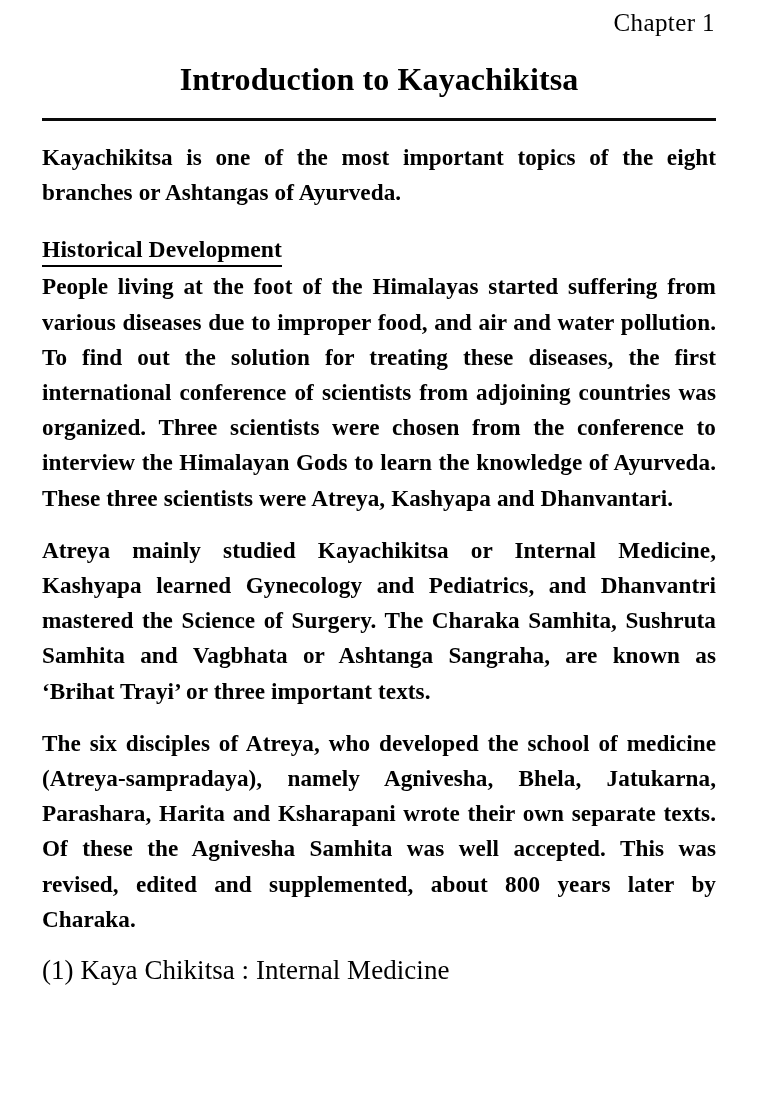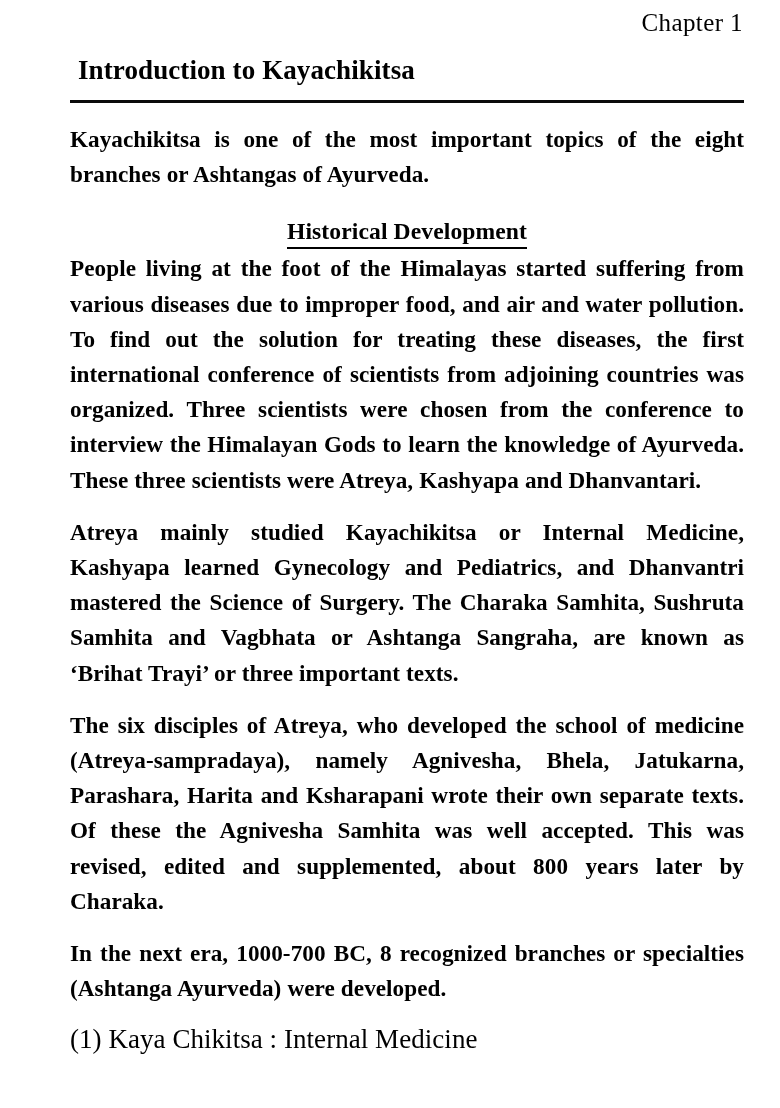--- a/index.html
+++ b/index.html
@@ -19,41 +19,41 @@
   .page {
     position: relative;
     width: 780px;
     height: 1108px;
     box-sizing: border-box;
     padding: 0;
   }
 
   .content {
     position: absolute;
-    left: 70px;
+    left: 42px;
     top: 0;
     width: 674px;
   }
 
   
   .chapter-label {
     text-align: right;
     font-size: 25px;
     line-height: 34px;
     letter-spacing: 0.4px;
     margin: 6px 0 0 0;
     padding-right: 1px;
   }
 
   .chapter-title {
-    text-align: left;
-    font-size: 27px;
+    text-align: center;
+    font-size: 32px;
     line-height: 44px;
     letter-spacing: 0.1px;
-    margin: 8px;
+    margin: 17px;
     padding-right: 0px;
     white-space: nowrap;
   }
 
   .rule {
     height: 0;
     border-top: 3px solid #0a0a0a;
     margin: 8px 0 0 0;
     width: 674px;
   }
@@ -84,21 +84,21 @@
   .section-heading {
     font-size: 23.6px;
     line-height: 30px;
     font-weight: bold;
     margin: 24px 0 2px 0;
     display: inline-block;
     border-bottom: 2px solid #000;
     padding-bottom: 1px;
     letter-spacing: 0.1px;
   }
-  .heading-wrap { margin: 0; text-align: center; }
+  .heading-wrap { margin: 0; }
 
   .list-item {
     font-size: 27px;
     line-height: 35.2px;
     text-align: left;
     margin: 0;
     letter-spacing: 0.05px;
   }
   .list-item.justified {
     text-align: justify;
@@ -128,20 +128,19 @@
     <div class="heading-wrap">
       <h2 class="section-heading">Historical Development</h2>
     </div>
 
     <p class="para last-line-left">People living at the foot of the Himalayas started suffering from various diseases due to improper food, and air and water pollution. To find out the solution for treating these diseases, the first international conference of scientists from adjoining countries was organized. Three scientists were chosen from the conference to interview the Himalayan Gods to learn the knowledge of Ayurveda. These three scientists were Atreya, Kashyapa and Dhanvantari.</p>
 
     <p class="para last-line-left">Atreya mainly studied Kayachikitsa or Internal Medicine, Kashyapa learned Gynecology and Pediatrics, and Dhanvantri mastered the Science of Surgery. The Charaka Samhita, Sushruta Samhita and Vagbhata or Ashtanga Sangraha, are known as ‘Brihat Trayi’ or three important texts.</p>
 
     <p class="para last-line-left">The six disciples of Atreya, who developed the school of medicine (Atreya-sampradaya), namely Agnivesha, Bhela, Jatukarna, Parashara, Harita and Ksharapani wrote their own separate texts. Of these the Agnivesha Samhita was well accepted. This was revised, edited and supplemented, about 800 years later by Charaka.</p>
 
-    <p class="para last-line-left">In the next era, 1000-700 BC, 8 recognized branches or specialties (Ashtanga Ayurveda) were developed.</p>
 
     <div class="list-block">
       <p class="list-item">(1) Kaya Chikitsa : Internal Medicine</p>
     </div>
 
   </div>
 </div>
 
 </body></html>

